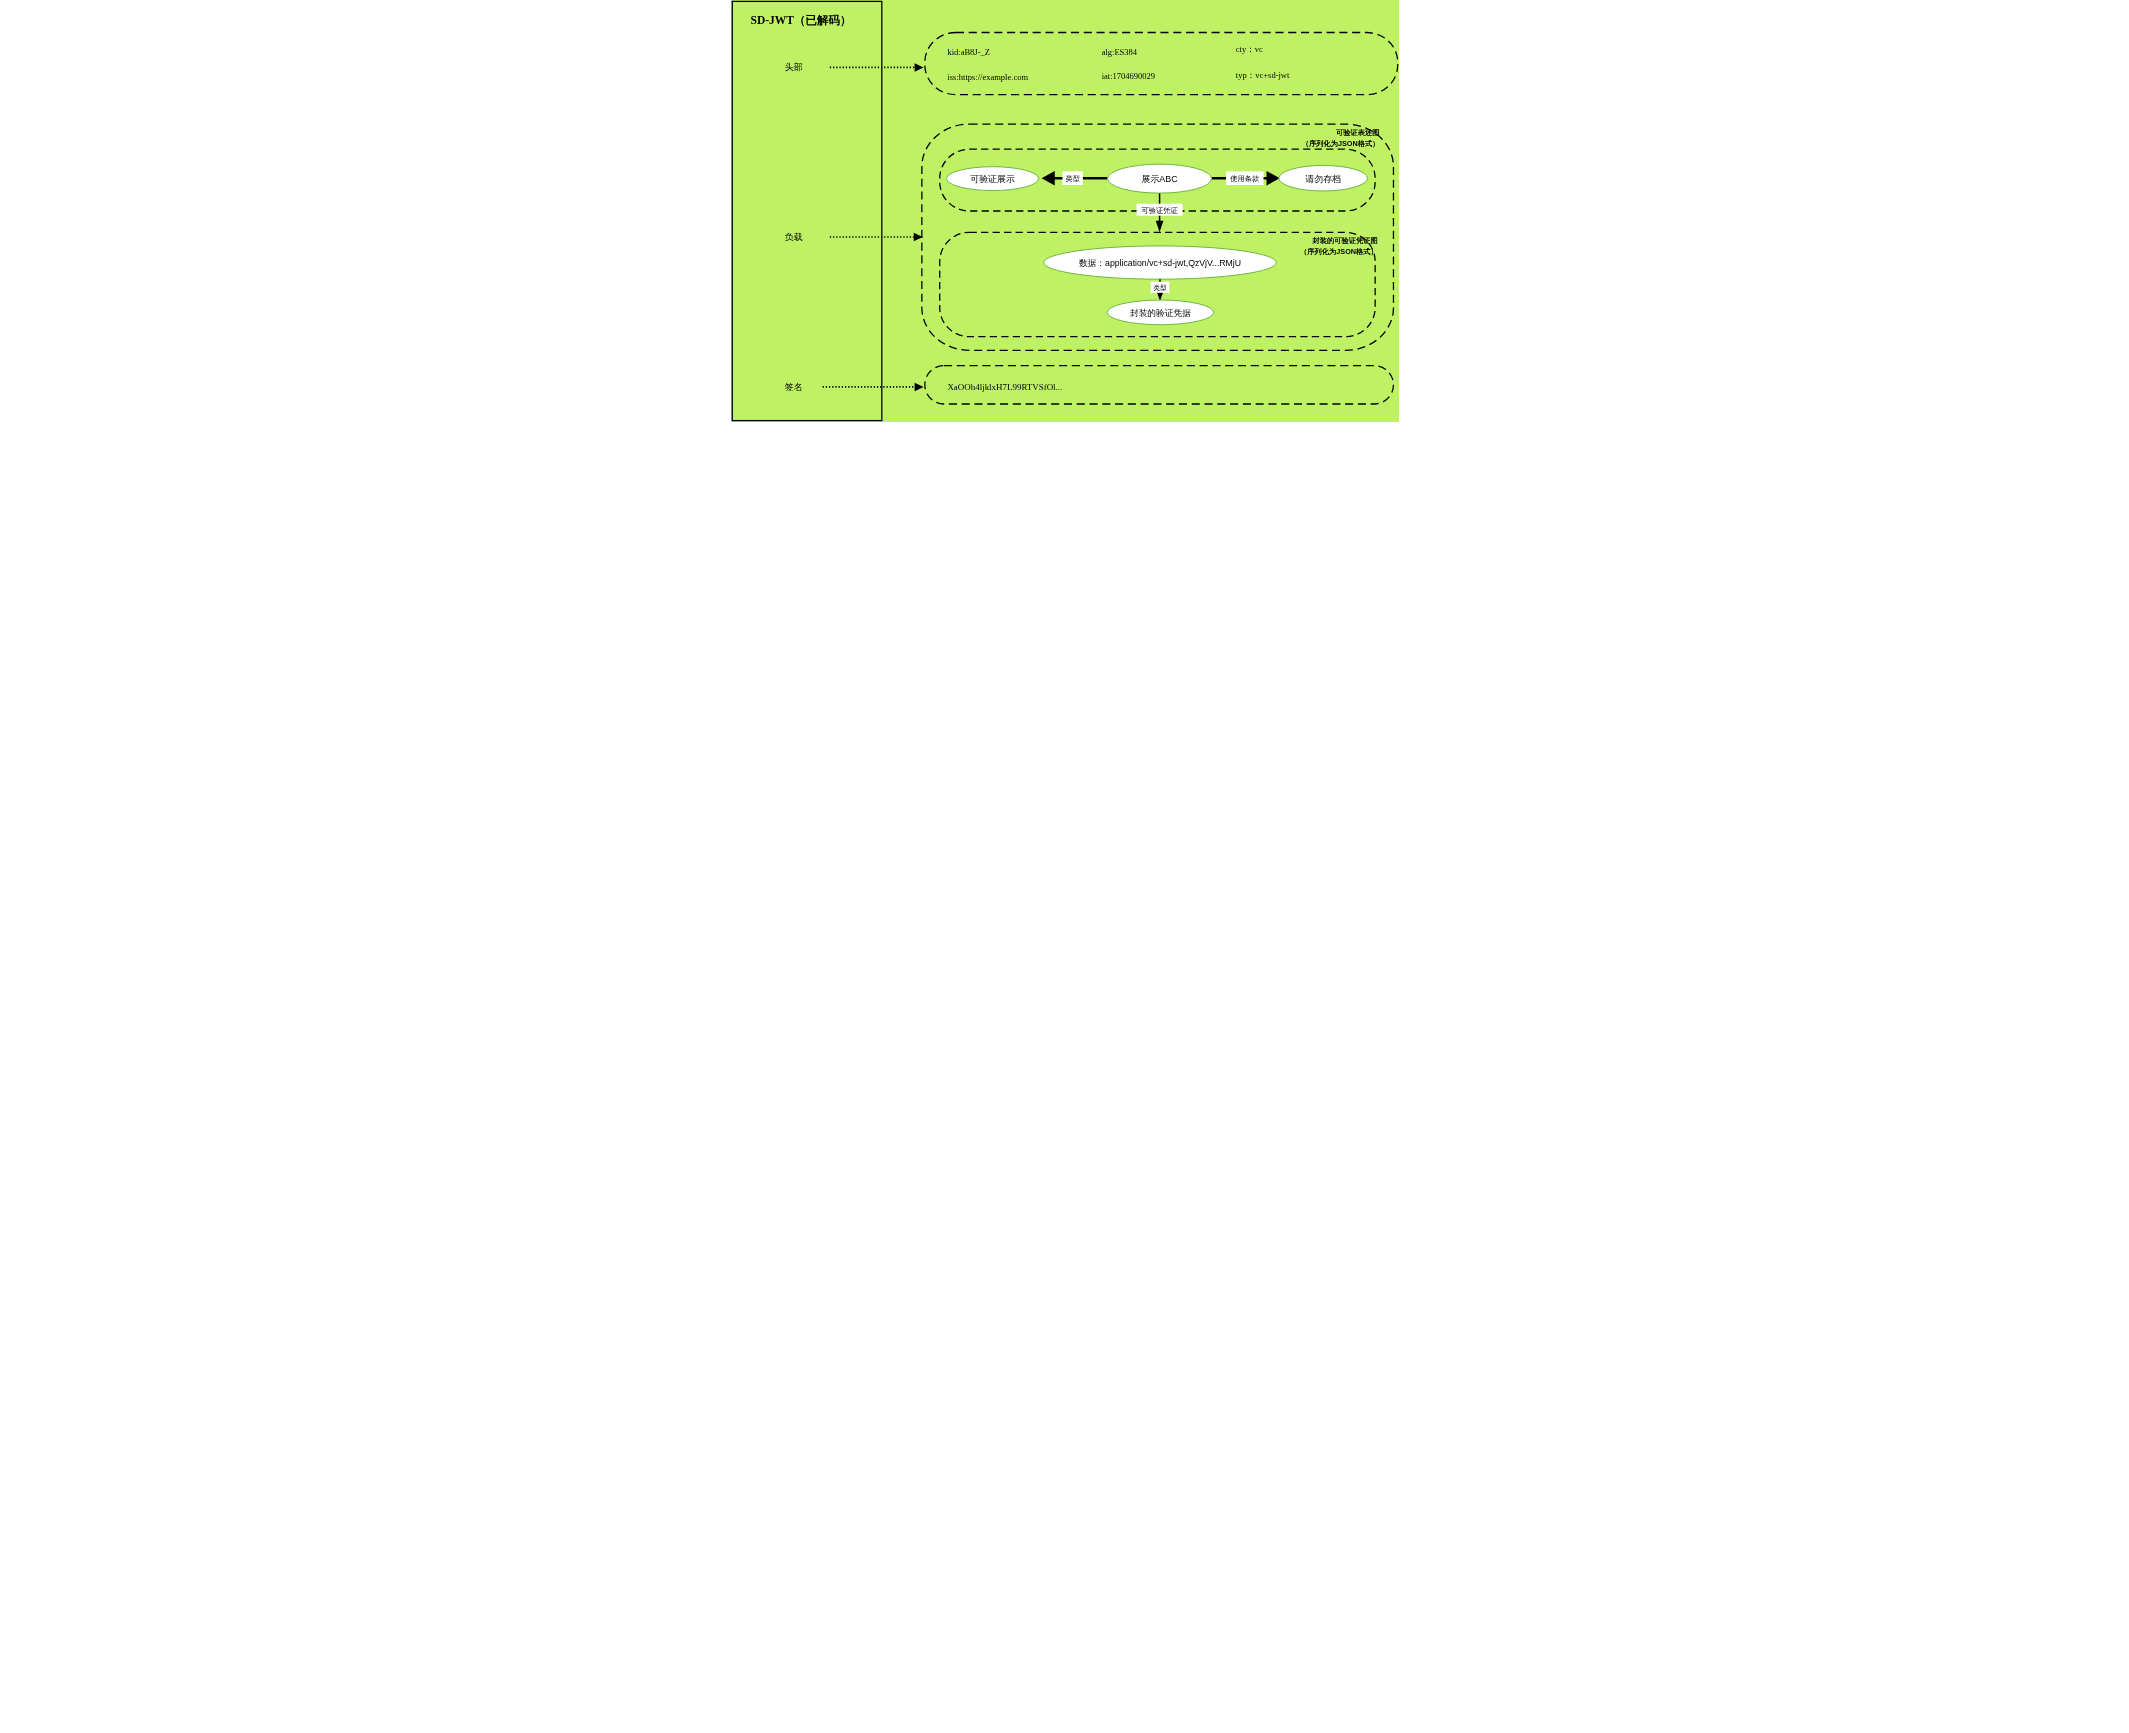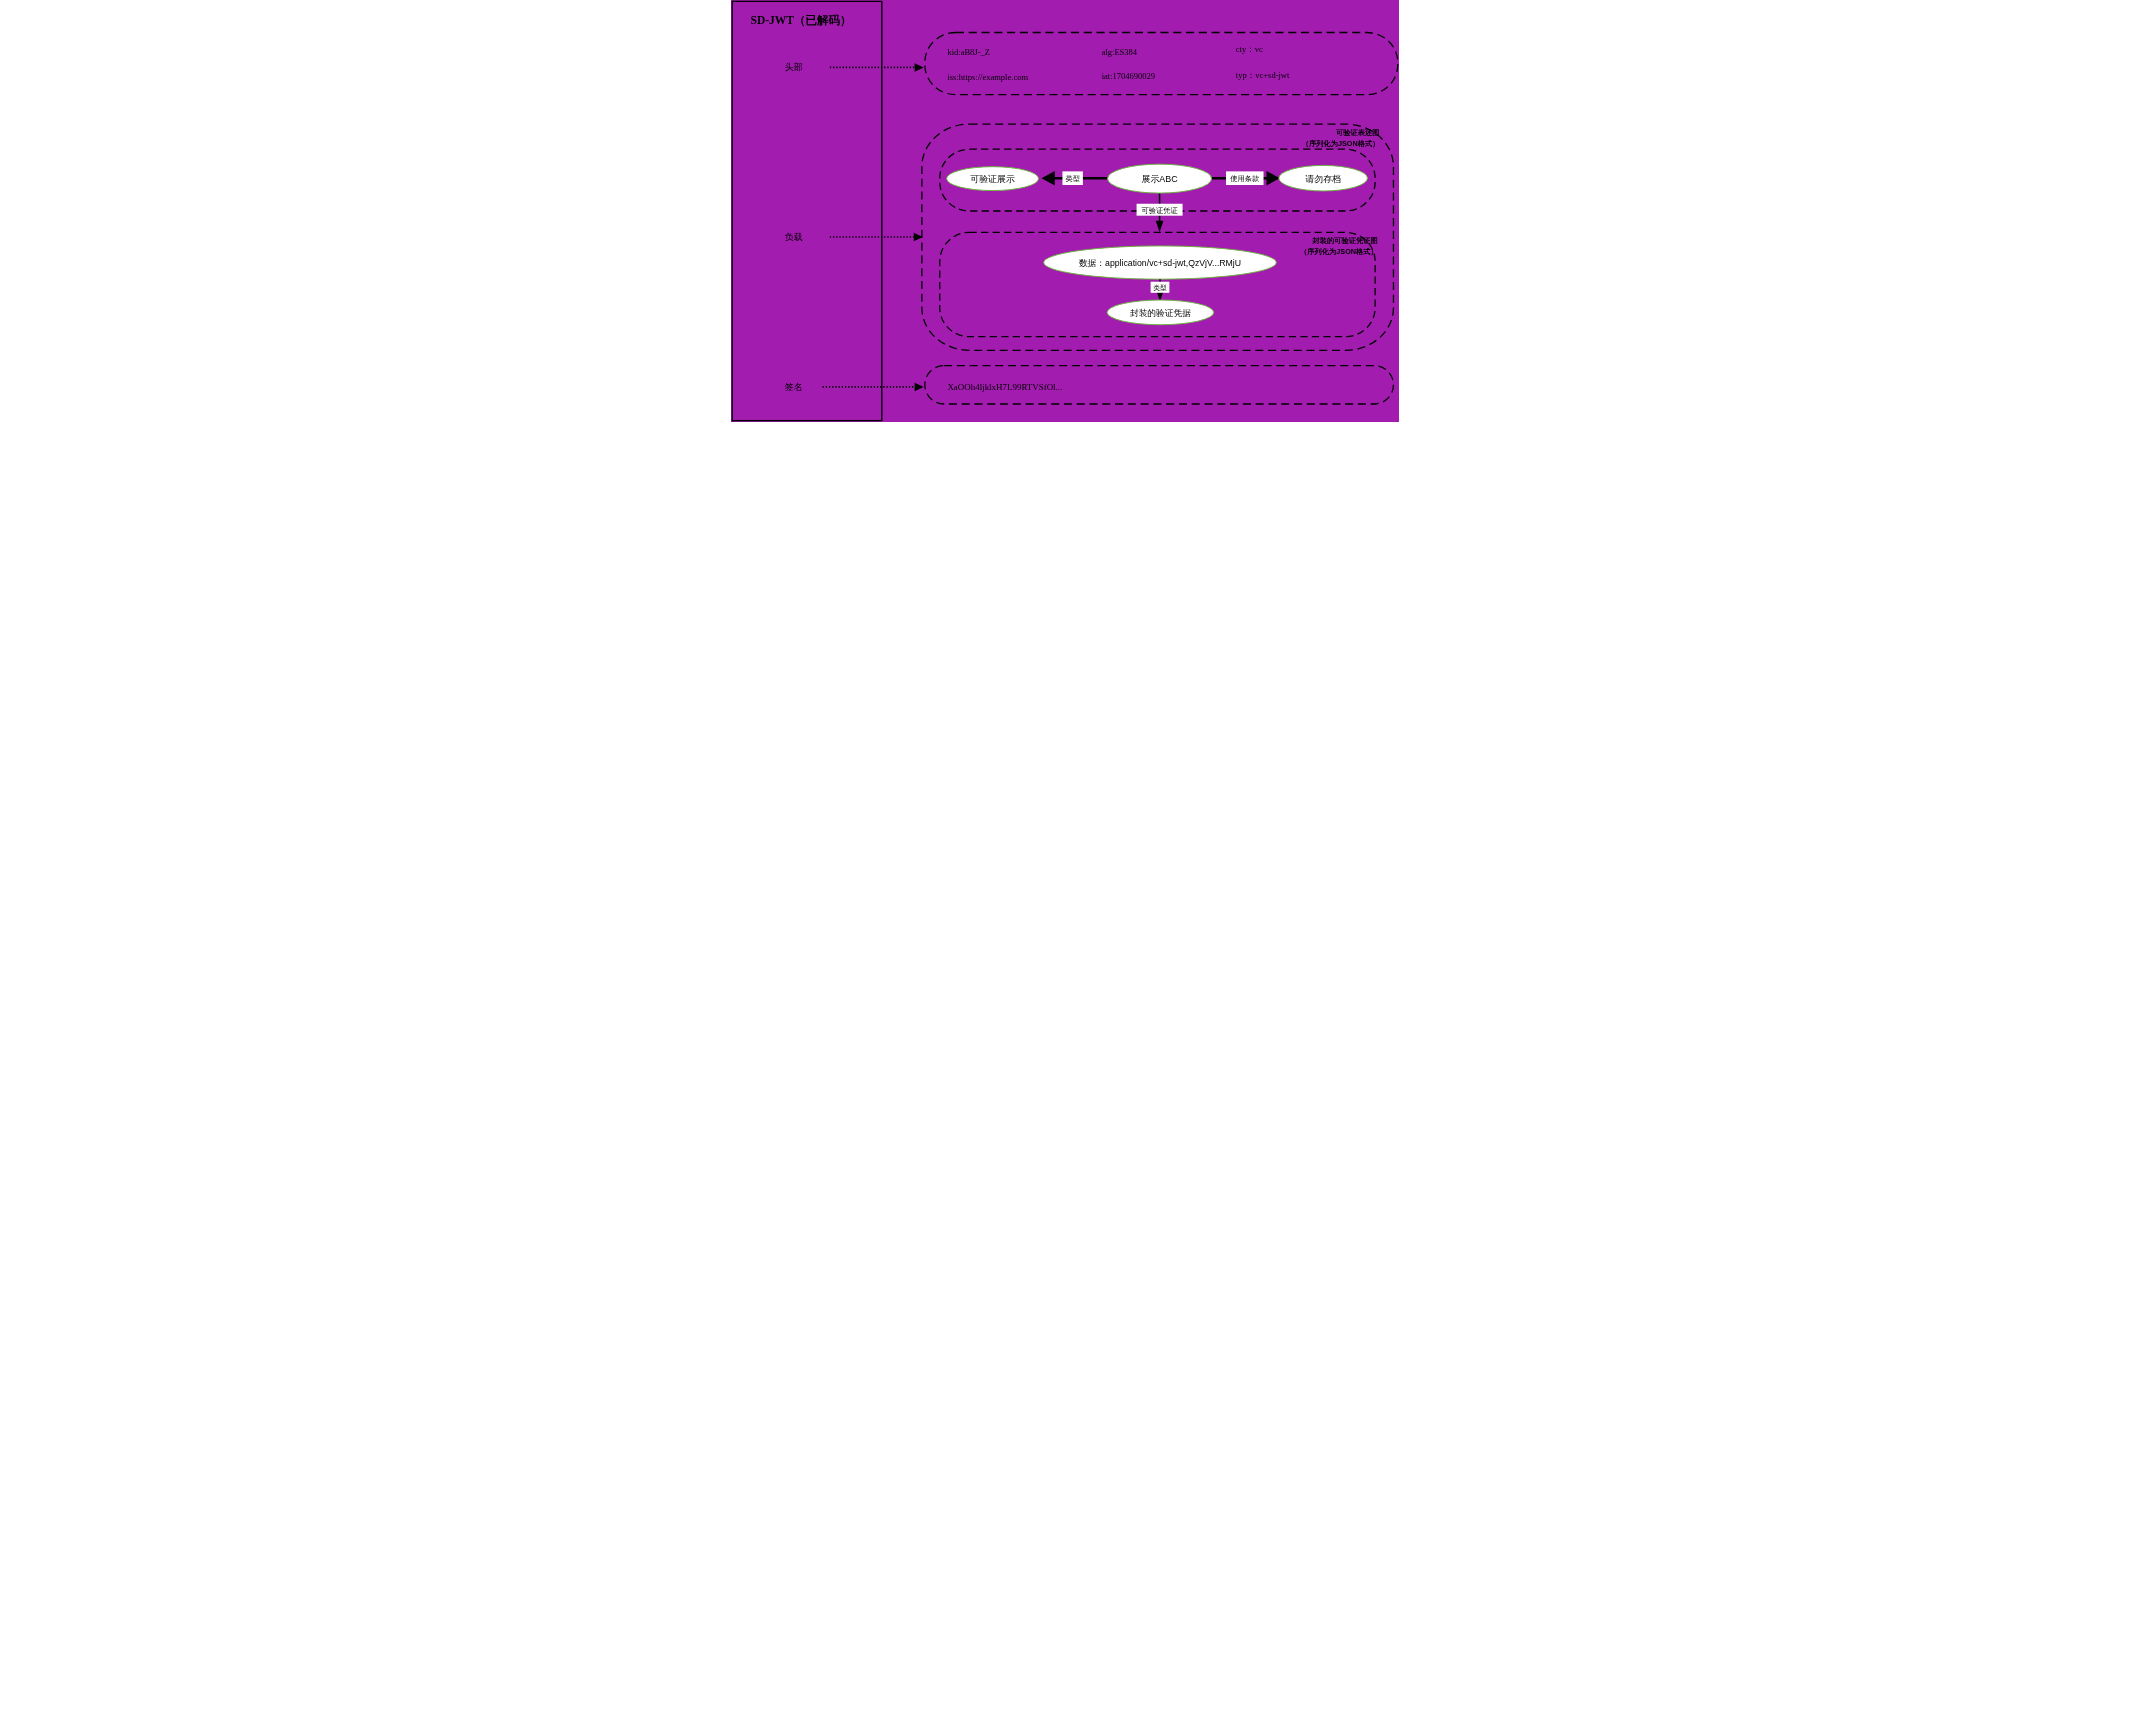--- a/index.html
+++ b/index.html
@@ -1,16 +1,16 @@
 <!DOCTYPE html>
 <html style="font-size:6.8px"><head>
 <meta charset="utf-8">
 <style>
   html,body{margin:0;padding:0;background:#ffffff;}
-  .stage{width:668px;height:422px;position:relative;background:#a21caf;margin:0 auto;}
+  .stage{width:668px;height:422px;position:relative;background:#bef264;margin:0 auto;}
   svg{display:block;}
   text{fill:#000;}
   .serif{font-family:"Liberation Serif","DejaVu Serif",serif;}
   .sans{font-family:"Liberation Sans","DejaVu Sans",sans-serif;}
   .title-t{font-size:27px;font-weight:bold;}
   .side-t{font-size:21px;}
   .field-t{font-size:20px;}
   .cap-t{font-size:17px;font-weight:600;}
   .node-t{font-size:21px;}
   .node-big-t{font-size:20.5px;}

